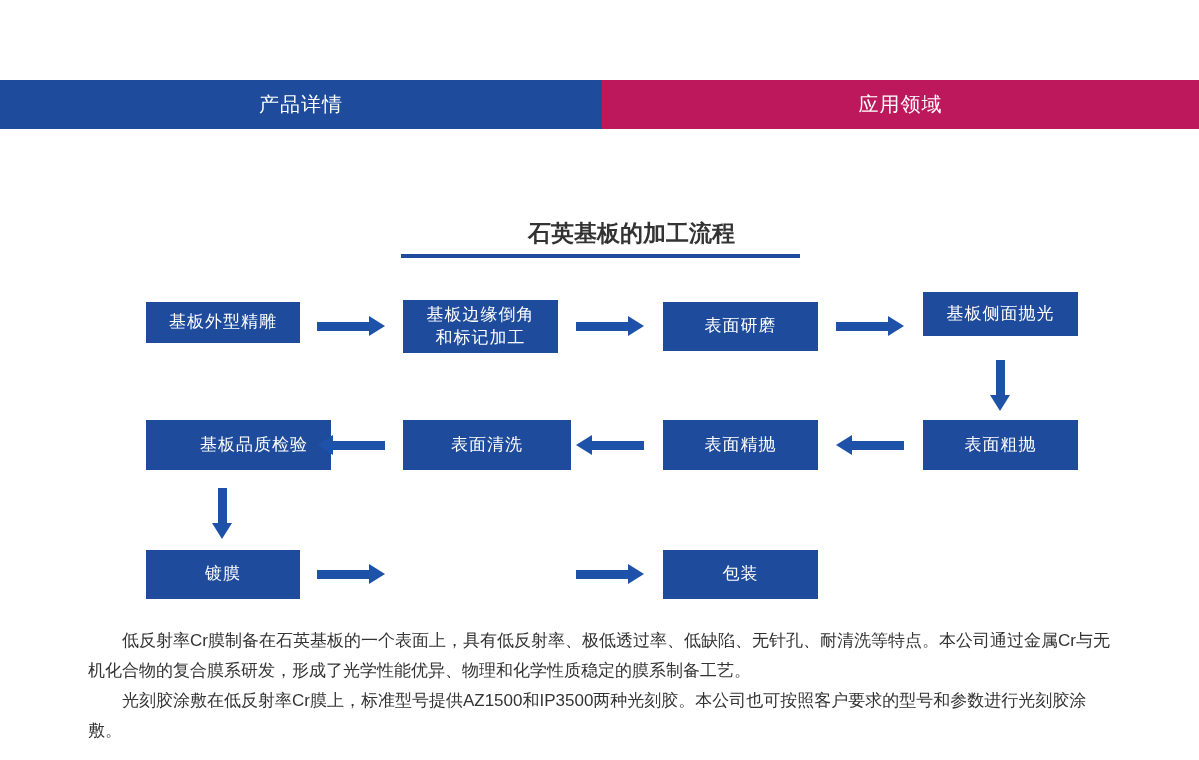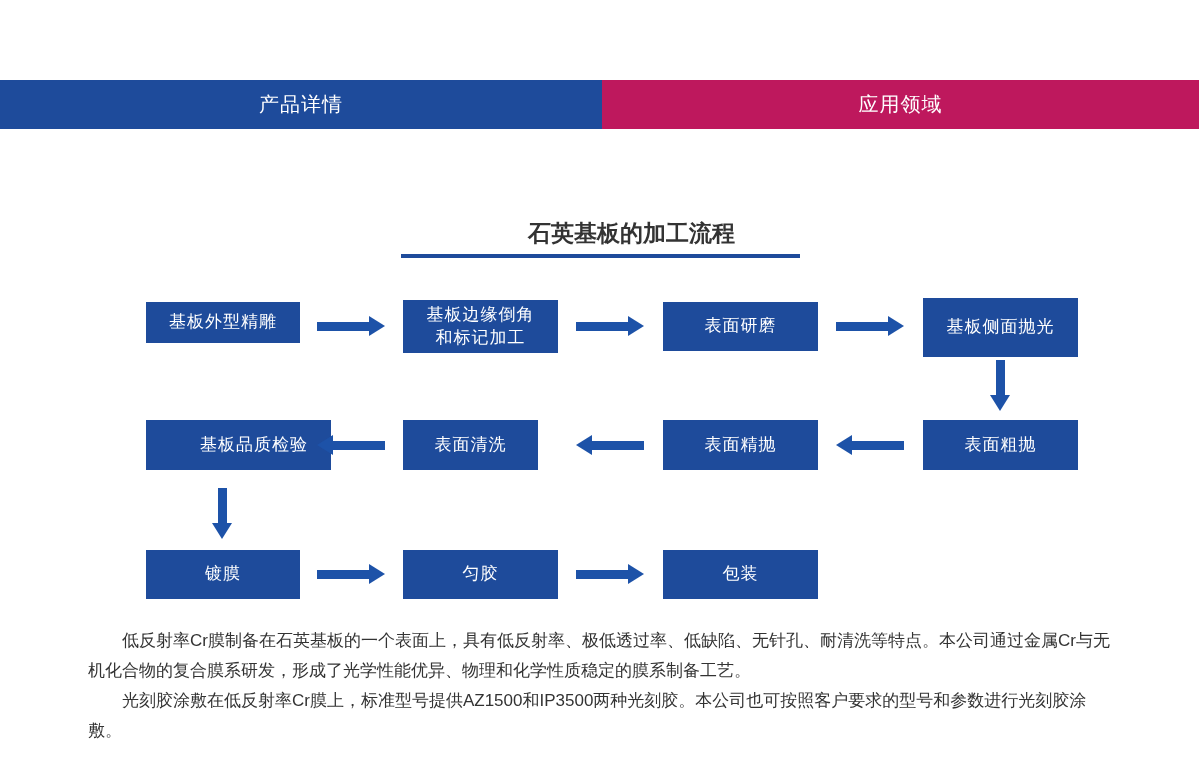--- a/index.html
+++ b/index.html
@@ -37,24 +37,24 @@
   
   .node{
     position:absolute;background:#1e4b9b;color:#ffffff;
     display:flex;align-items:center;justify-content:center;
     text-align:center;font-size:17px;line-height:1.35;
     white-space:pre-line;letter-spacing:1px;
   }
   #n1{left:146px;top:302px;width:154px;height:41px;}
   #n2{left:403px;top:300px;width:155px;height:53px;}
   #n3{left:663px;top:302px;width:155px;height:49px;}
-  #n4{left:923px;top:298px;width:155px;height:59px;}
+  #n4{left:923px;top:292px;width:155px;height:44px;}
   #n5{left:923px;top:420px;width:155px;height:50px;}
   #n6{left:663px;top:420px;width:155px;height:50px;}
-  #n7{left:403px;top:420px;width:135px;height:50px;}
+  #n7{left:403px;top:420px;width:168px;height:50px;}
   #n8{left:146px;top:420px;width:154px;height:50px;padding-left:31px;}
   #n9{left:146px;top:550px;width:154px;height:49px;}
   #n10{left:403px;top:550px;width:155px;height:49px;}
   #n11{left:663px;top:550px;width:155px;height:49px;}
 
   
   .arrow-h{position:absolute;display:flex;align-items:center;height:20px;}
   .arrow-h .shaft{width:52px;height:9px;background:#1d52a8;}
   .arrow-h .head-r{width:0;height:0;border-top:10px solid transparent;
     border-bottom:10px solid transparent;border-left:16px solid #1d52a8;}
@@ -100,21 +100,20 @@
   <div class="node" id="n1">基板外型精雕</div>
   <div class="node" id="n2">基板边缘倒角
 和标记加工</div>
   <div class="node" id="n3">表面研磨</div>
   <div class="node" id="n4">基板侧面抛光</div>
   <div class="node" id="n5">表面粗抛</div>
   <div class="node" id="n6">表面精抛</div>
   <div class="node" id="n7">表面清洗</div>
   <div class="node" id="n8">基板品质检验</div>
   <div class="node" id="n9">镀膜</div>
-  <div class="node" id="n10">匀胶</div>
   <div class="node" id="n11">包装</div>
 
   <div class="arrow-h" id="a1">
     <div class="shaft"></div>
     <div class="head-r"></div>
   </div>
   <div class="arrow-h" id="a2">
     <div class="shaft"></div>
     <div class="head-r"></div>
   </div>

